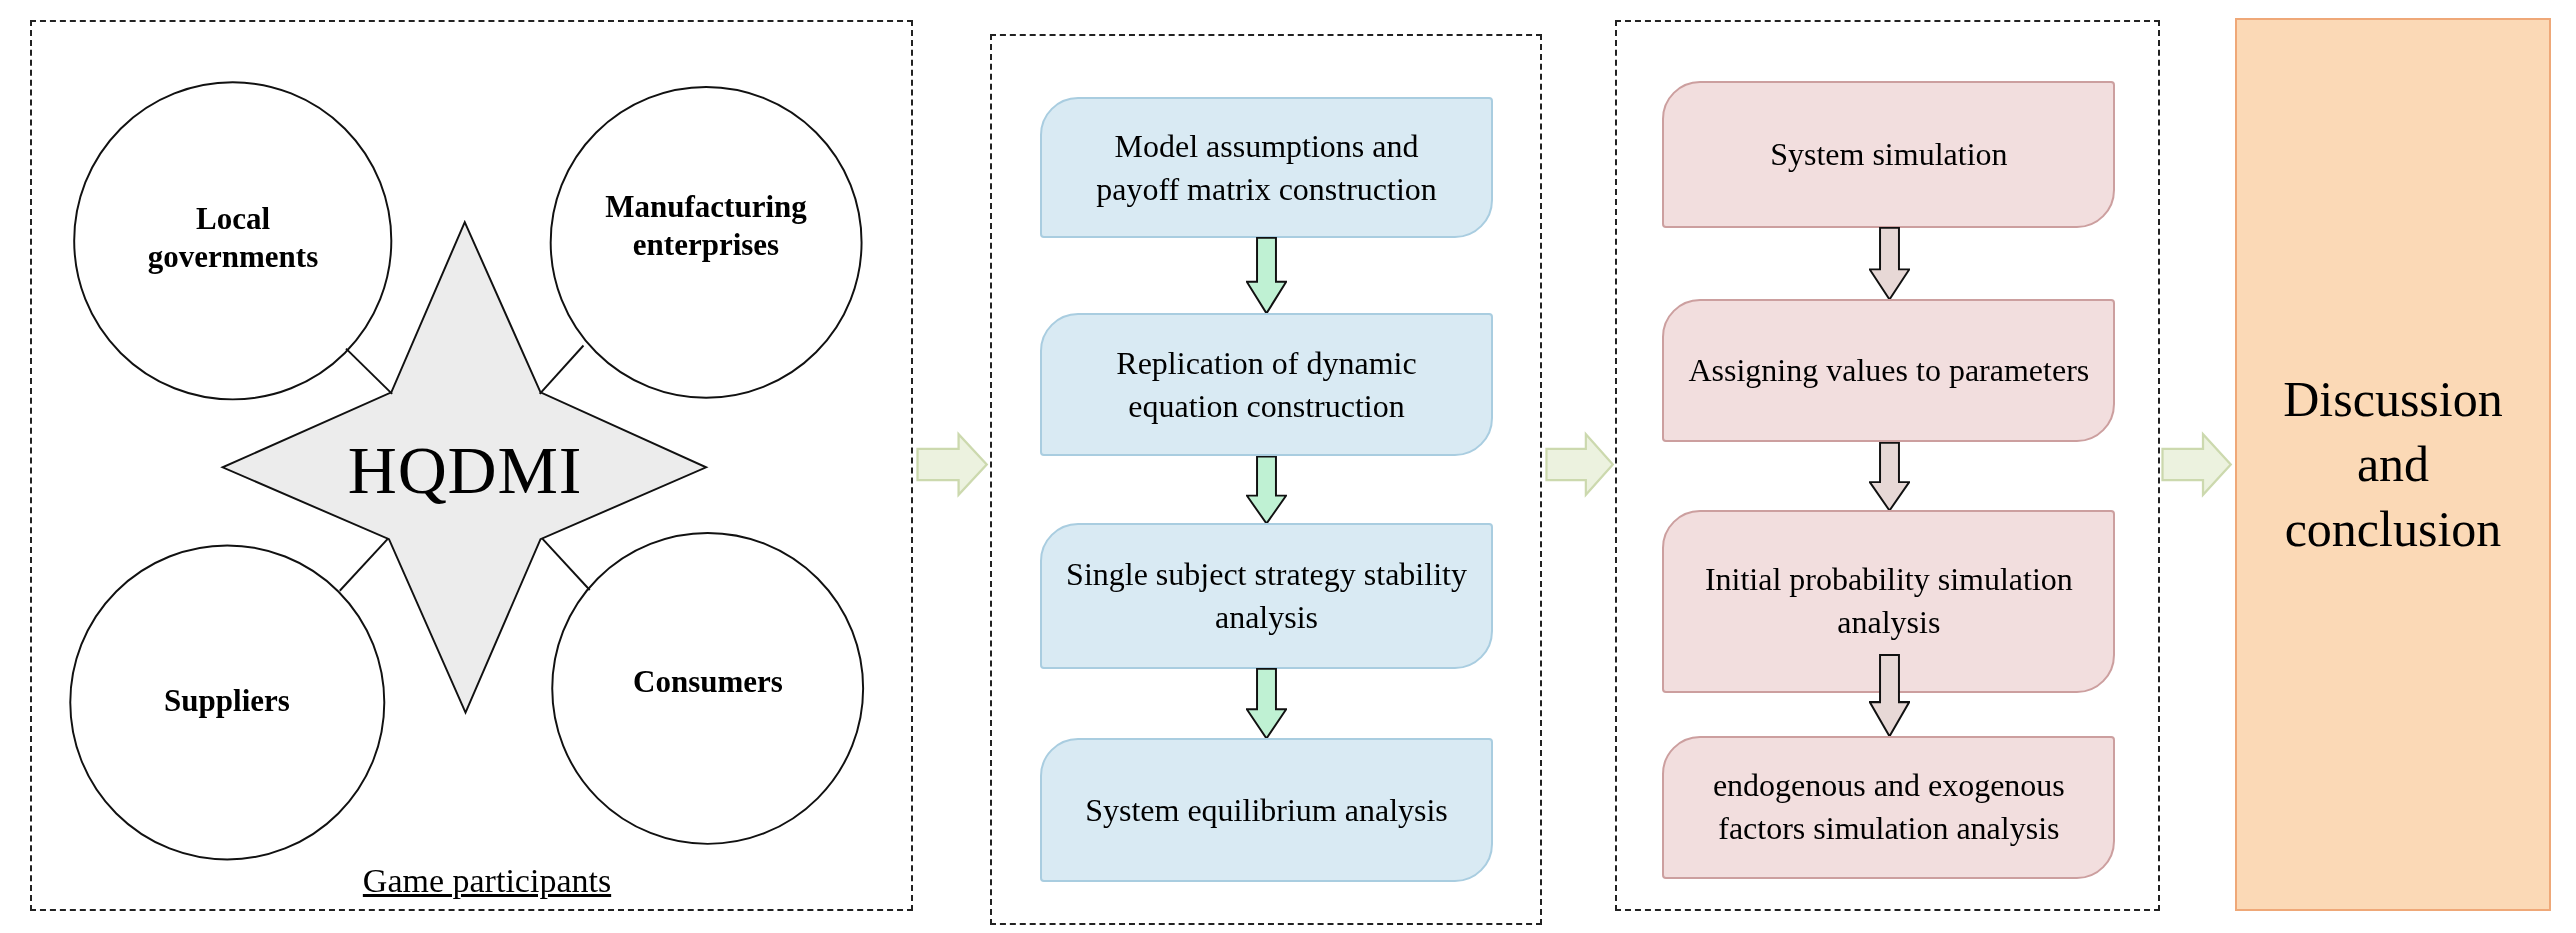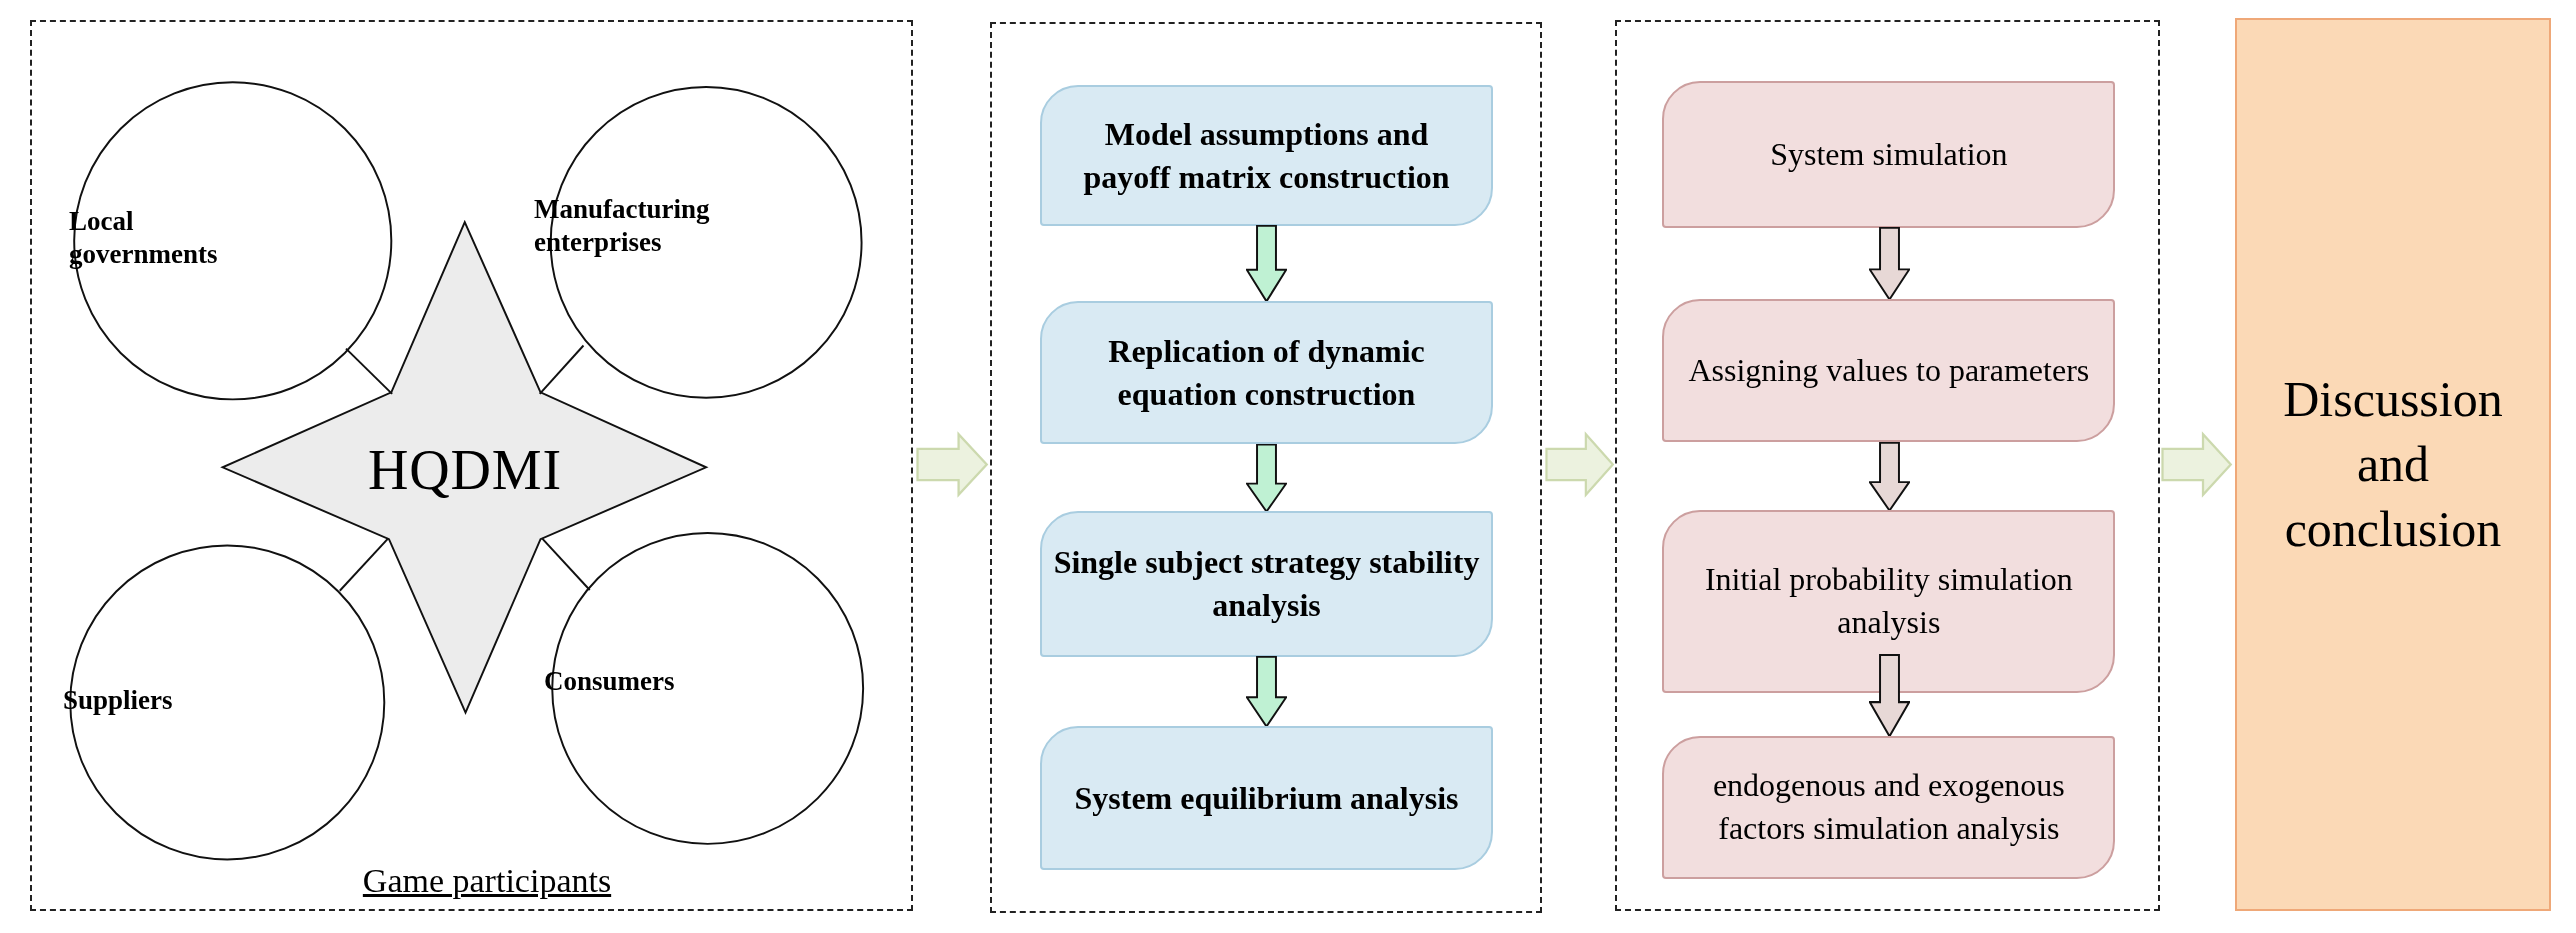--- a/index.html
+++ b/index.html
@@ -2,29 +2,29 @@
 <html style="font-size:12.5px"><head>
 <meta charset="utf-8">
 <style>
   html,body{margin:0;padding:0;background:#fff;}
   .canvas{
     position:relative;width:2576px;height:934px;background:#ffffff;
     font-family:"Liberation Serif","DejaVu Serif",serif;color:#000;overflow:hidden;
   }
   .panel{position:absolute;border:2.3px dashed #222;box-sizing:border-box;background:#fff;}
   .p1{left:30px;top:19.5px;width:883px;height:891px;}
-  .p2{left:990px;top:22px;width:552px;height:891px;font-weight:bold;}
+  .p2{left:990px;top:34px;width:552px;height:891px;}
   .p3{left:1615px;top:19.5px;width:545px;height:891px;}
   .p1 svg.diagram{position:absolute;left:0;top:0;width:878px;height:886px;}
   .clabel{
-    position:absolute;transform:translate(-50%,-50%);
-    font-weight:bold;font-size:27px;line-height:1.25;white-space:pre-line;
+    position:absolute;transform:translate(-50%,-50%);text-align:center;
+    font-weight:bold;font-size:31px;line-height:1.25;white-space:pre-line;
   }
   .star-label{
-    position:absolute;transform:translate(-50%,-50%);font-size:56px;letter-spacing:0.8px;text-align:center;
+    position:absolute;transform:translate(-50%,-50%);font-size:68px;letter-spacing:0.8px;text-align:center;
   }
   .caption{
     position:absolute;transform:translate(-50%,-50%);font-size:34px;text-decoration:underline;
   }
   .box{
     position:absolute;left:48px;width:453px;box-sizing:border-box;
     display:flex;align-items:center;justify-content:center;text-align:center;
     font-size:32px;line-height:1.33;white-space:pre-line;padding:3.1px 6.3px;
     border-radius:38px 3.9px 38px 3.9px;
   }

